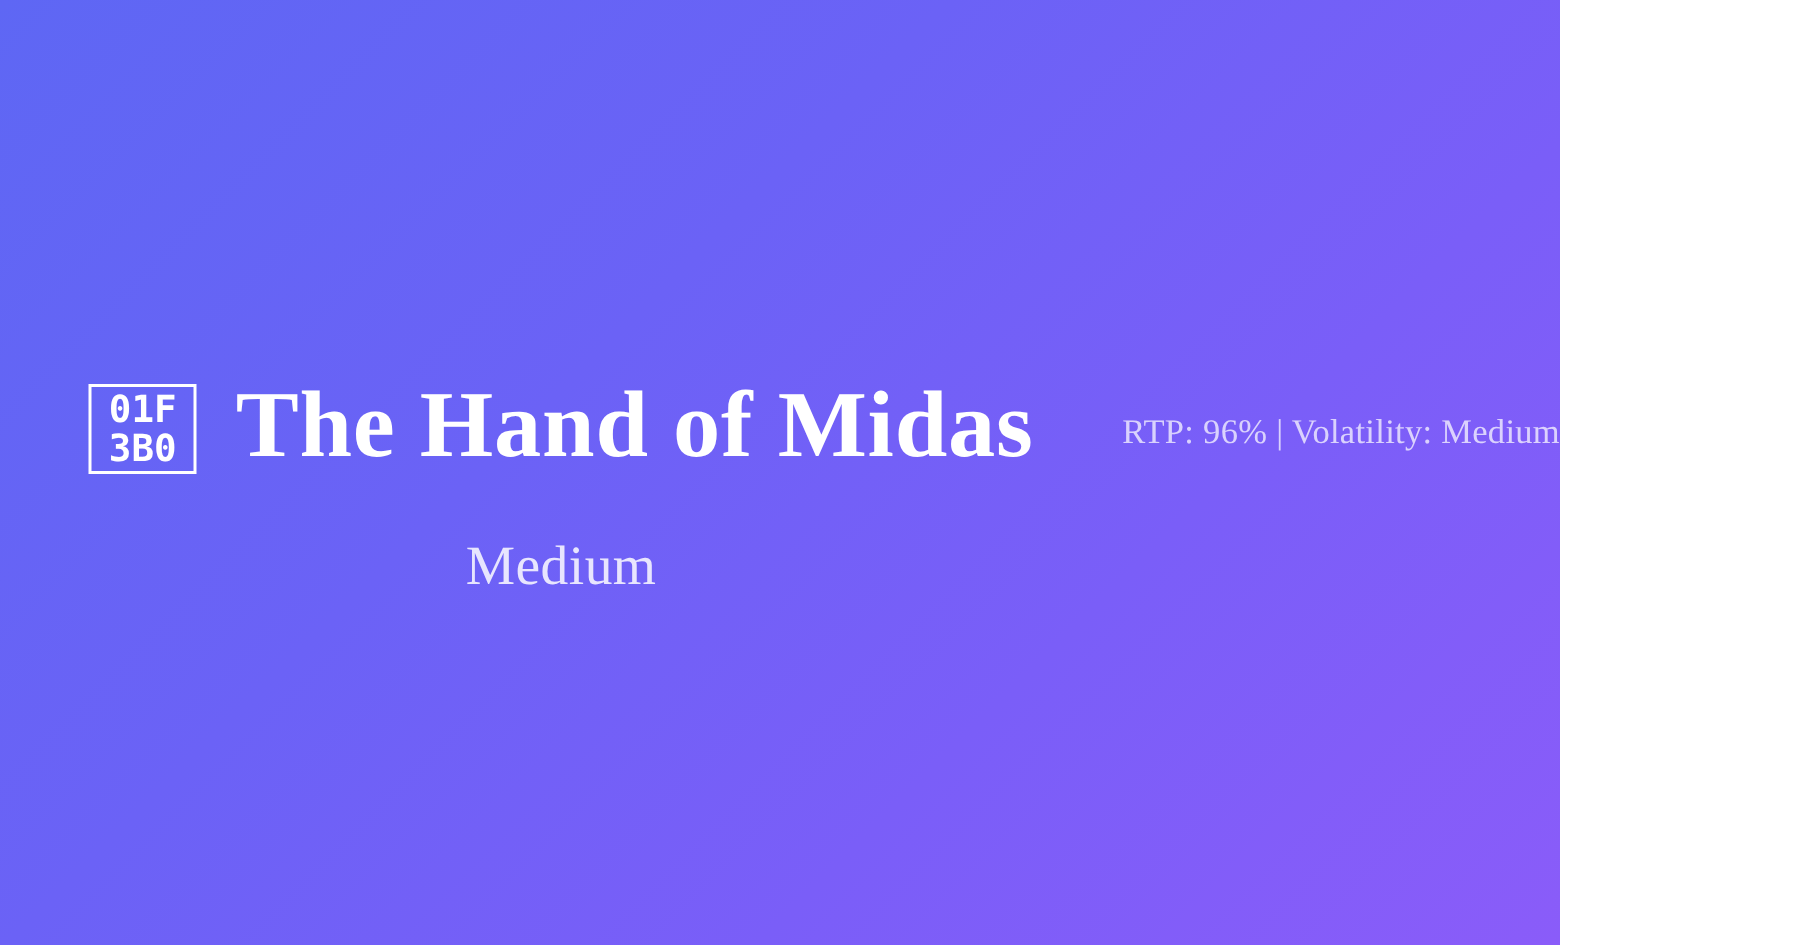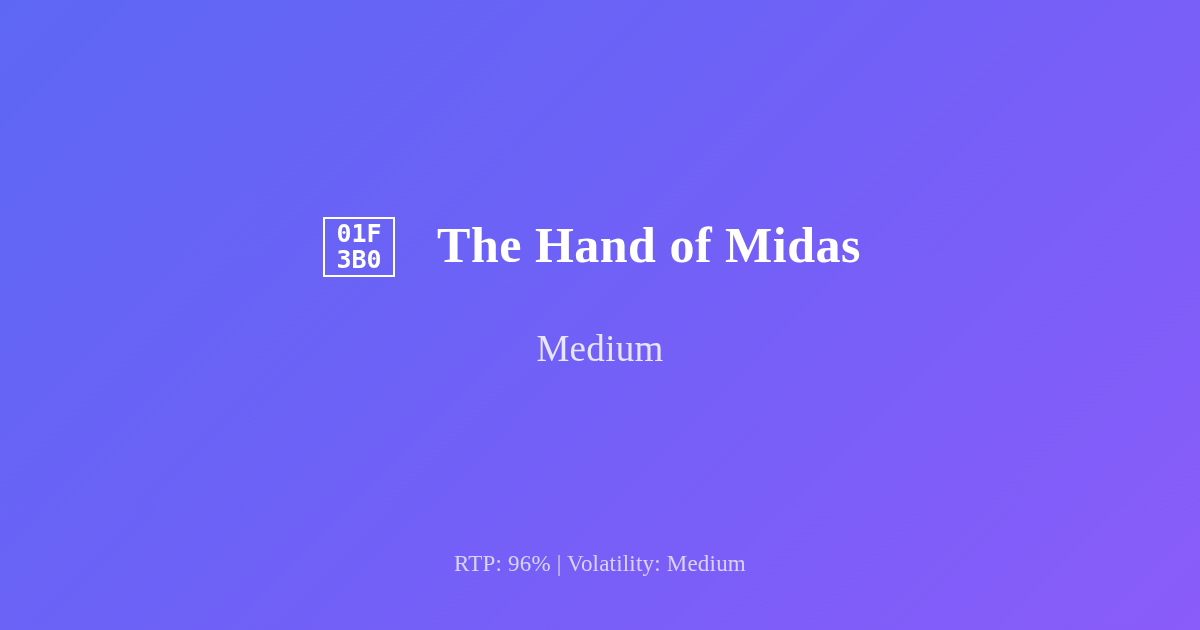--- a/index.html
+++ b/index.html
@@ -10,25 +10,25 @@
   body {
     width: 1200px;
     height: 630px;
     overflow: hidden;
     font-family: "Liberation Serif", "DejaVu Serif", serif;
   }
 
   .og-card {
     position: relative;
     box-sizing: border-box;
-    width: 1200px;
+    width: 1040px;
     height: 630px;
     background: linear-gradient(135deg, #5e67f4 0%, #6b62f6 38%, #7a5ef8 68%, #8a5cf9 100%);
     display: flex;
-    flex-direction: column;
+    flex-direction: row;
     align-items: center;
     overflow: hidden;
   }
 
   
   .hero {
     width: 100%;
     flex: 1 1 auto;
     display: flex;
     flex-direction: column;
@@ -65,25 +65,25 @@
     flex: 0 0 auto;
     transform: translateY(2px);
   }
 
   .tofu-glyph span {
     display: block;
   }
 
   .game-title {
     color: #ffffff;
-    font-size: 50px;
+    font-size: 63px;
     font-weight: 700;
     line-height: 1;
     letter-spacing: 0.5px;
-    margin: 16px;
+    margin: 0;
   }
 
   .subtitle {
     margin: 0;
     margin-top: 44px;
     color: rgba(255, 255, 255, 0.84);
     font-size: 37px;
     font-weight: 400;
     line-height: 1;
     letter-spacing: 0.3px;

